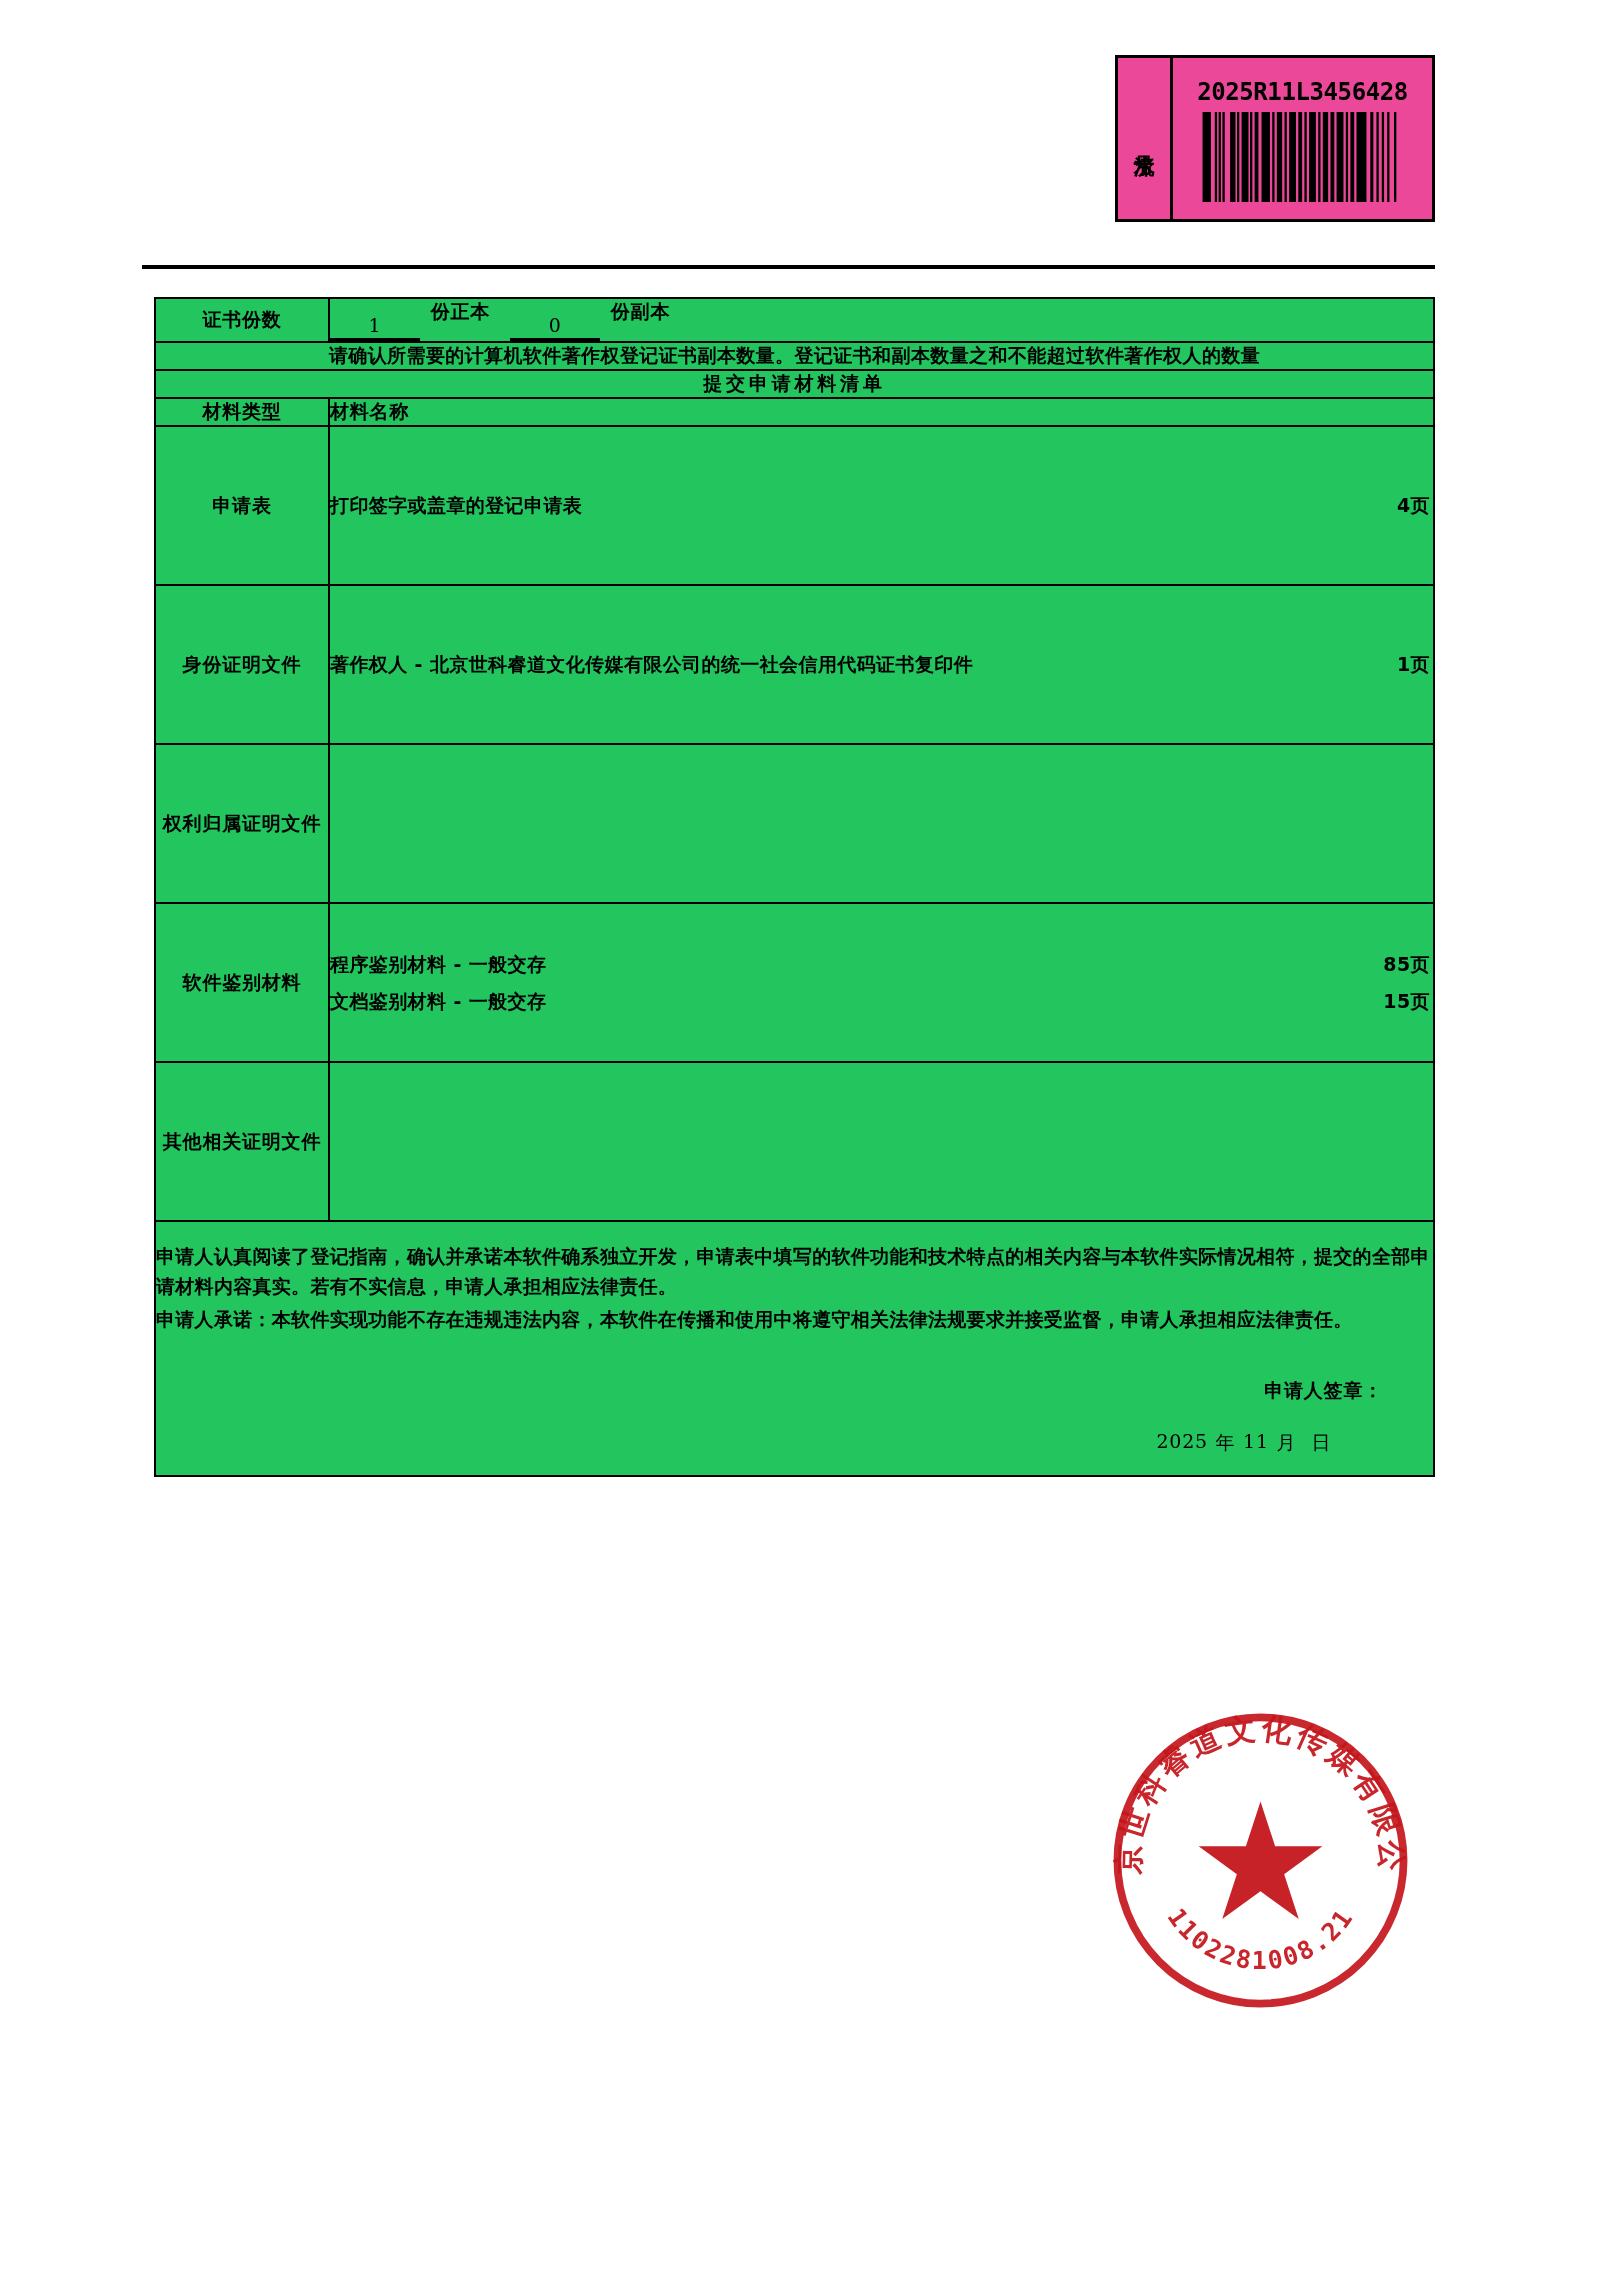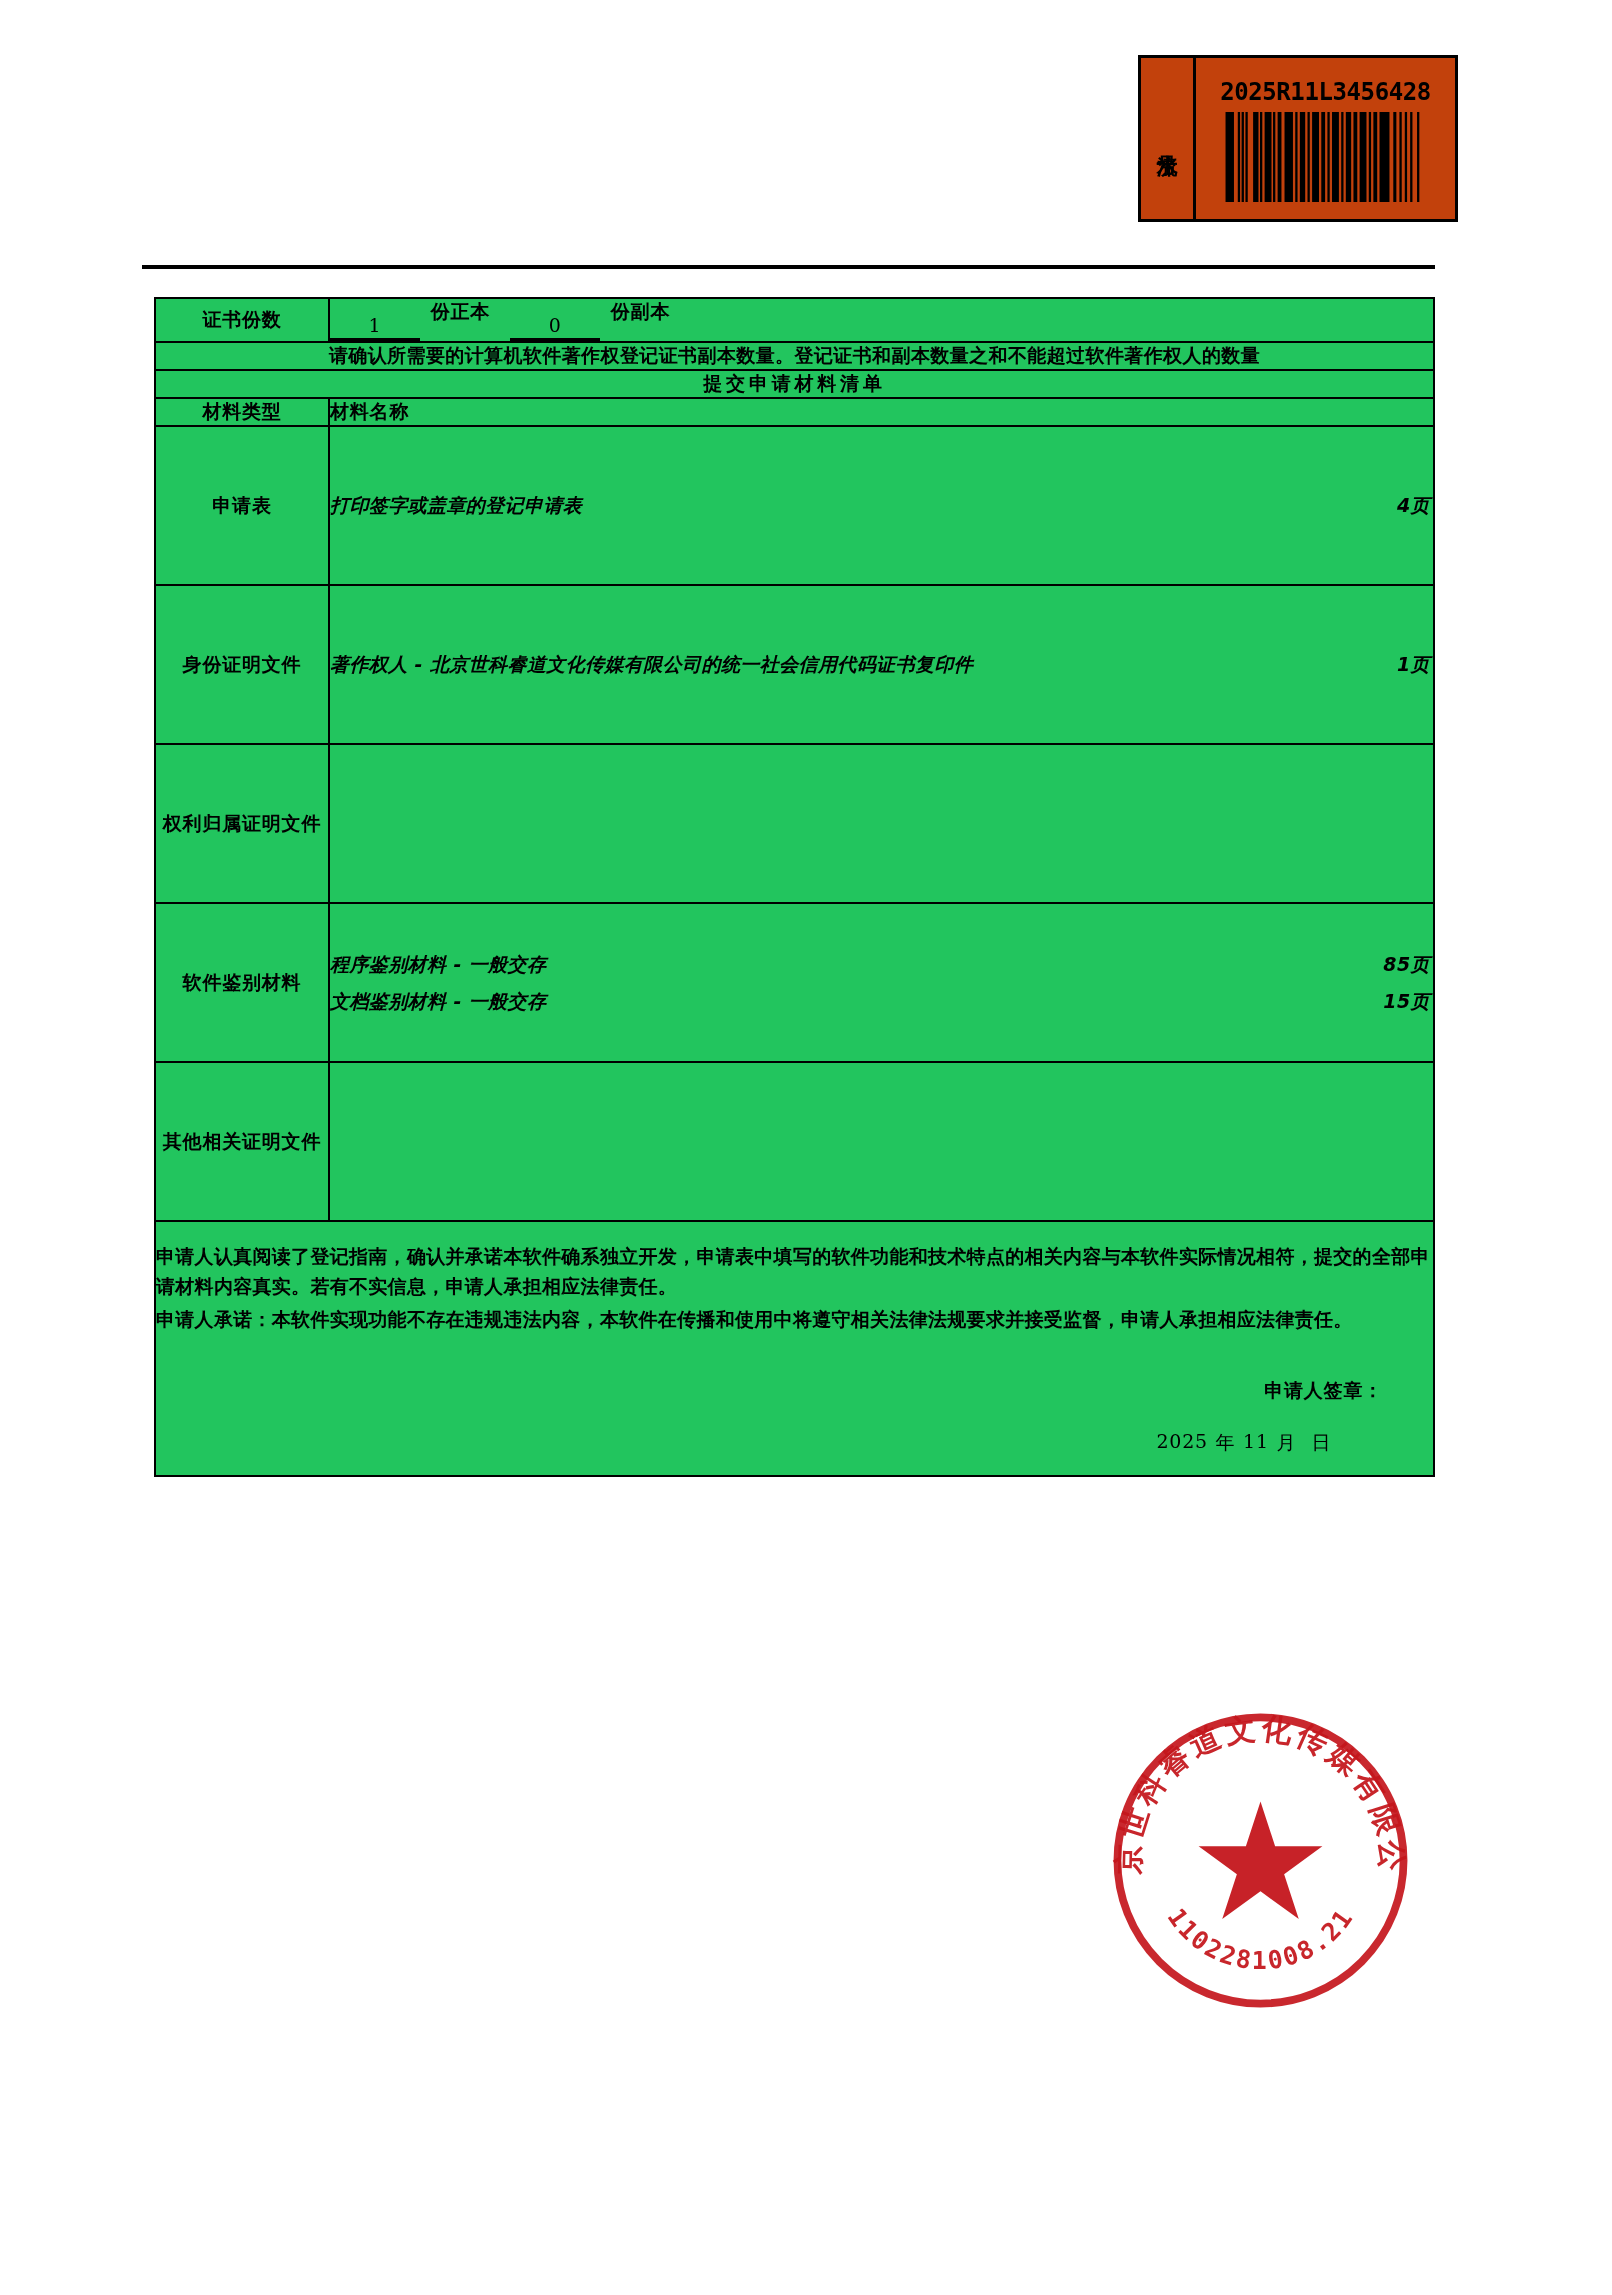--- a/index.html
+++ b/index.html
@@ -19,22 +19,21 @@
   
   .serial-block {
     position: absolute;
     left: 1115px;
     top: 55px;
     width: 320px;
     height: 167px;
     border: 3.8px solid #000;
     box-sizing: border-box;
     display: flex;
-    background: #c2410c;
-    margin-left: 23px;
+    background: #ec4899;
   }
   .serial-label-cell {
     width: 55px;
     border-right: 3.8px solid #000;
     box-sizing: border-box;
     display: flex;
     align-items: center;
     justify-content: center;
   }
   .serial-label {
@@ -155,21 +154,20 @@
     vertical-align: middle;
   }
   .mat-line {
     display: flex;
     align-items: baseline;
     justify-content: space-between;
     font-size: 19px;
     font-weight: 700;
     letter-spacing: 0.4px;
     line-height: 1.9;
-    font-style: italic;
   }
   .mat-text { white-space: nowrap; }
   .mat-pages {
     white-space: nowrap;
     padding-left: 23px;
     padding-right: 3.1px;
   }
 
   
   .declaration-cell {

